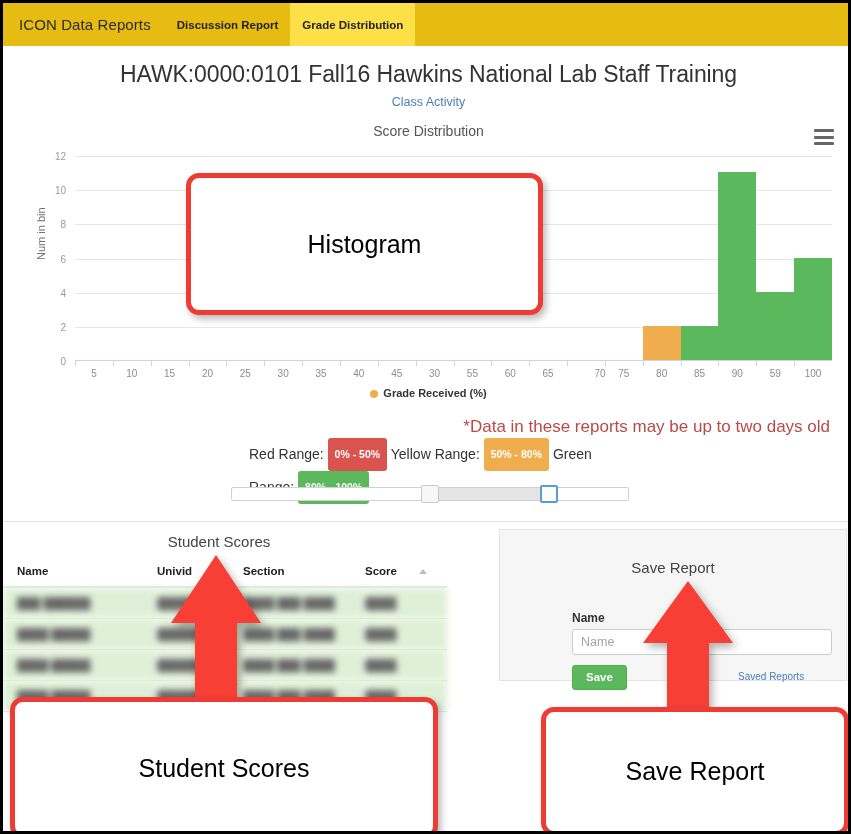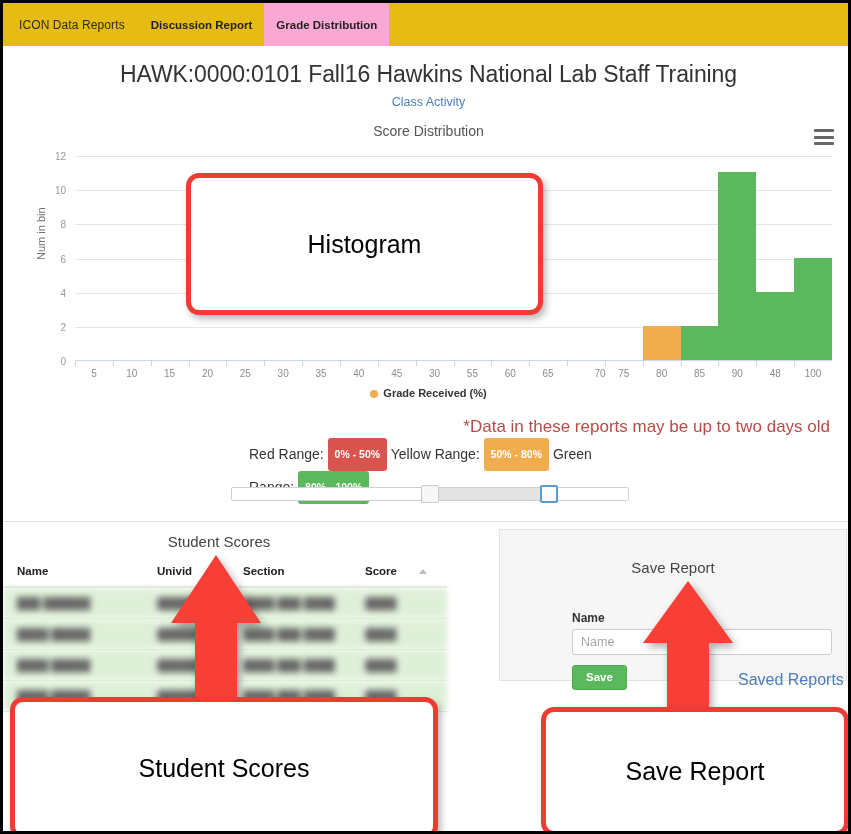--- a/index.html
+++ b/index.html
@@ -29,36 +29,36 @@
     width: 851px;
     height: 43px;
     background: #e7bc12;
     display: flex;
     align-items: stretch;
   }
   .nav-brand {
     display: flex;
     align-items: center;
     padding: 0 14px 0 16px;
-    font-size: 12px;
+    font-size: 15px;
     color: #2b2b2b;
     letter-spacing: .1px;
     white-space: nowrap;
   }
   .nav-tab {
     display: flex;
     align-items: center;
     padding: 0 12px;
     font-size: 11.5px;
     color: #222222;
     white-space: nowrap;
     font-weight: 600;
   }
   .nav-tab.active {
-    background: #f9a8d4;
+    background: #fde047;
   }
 
   
   .page-title {
     position: absolute;
     left: 0; top: 58px;
     width: 851px;
     text-align: center;
     font-size: 23px;
     color: #333333;
@@ -368,21 +368,21 @@
     color: #ffffff;
     font-size: 11.5px;
     font-weight: bold;
     font-family: "Liberation Sans", sans-serif;
     padding: 5px 13px 6px;
     cursor: pointer;
   }
   .saved-reports-link {
     position: absolute;
     left: 238px; top: 141px;
-    font-size: 16px;
+    font-size: 10px;
     color: #4a7ebb;
     text-decoration: none;
   }
 
   
   .callout {
     position: absolute;
     background: #ffffff;
     border: 5px solid #ee3b33;
     border-radius: 13px;
@@ -497,21 +497,21 @@
         <div class="xtick-label" style="left: 525px;">70</div>
         <div class="xtick-mark" style="left: 529.9px;"></div>
         <div class="xtick-label" style="left: 548.825px;">75</div>
         <div class="xtick-mark" style="left: 567.75px;"></div>
         <div class="xtick-label" style="left: 586.675px;">80</div>
         <div class="xtick-mark" style="left: 605.6px;"></div>
         <div class="xtick-label" style="left: 624.525px; text-align: center;">85</div>
         <div class="xtick-mark" style="left: 643.45px;"></div>
         <div class="xtick-label" style="left: 662.375px;">90</div>
         <div class="xtick-mark" style="left: 681.3px;"></div>
-        <div class="xtick-label" style="left: 700.225px;">48</div>
+        <div class="xtick-label" style="left: 700.225px;">59</div>
         <div class="xtick-mark" style="left: 719.15px;"></div>
         <div class="xtick-label" style="left: 738.075px;">100</div>
       </div>
 
     <div class="legend">
       <span class="legend-dot"></span><span>Grade Received (%)</span>
     </div>
   </div>
 
   <div class="data-warning">*Data in these reports may be up to two days old</div>

